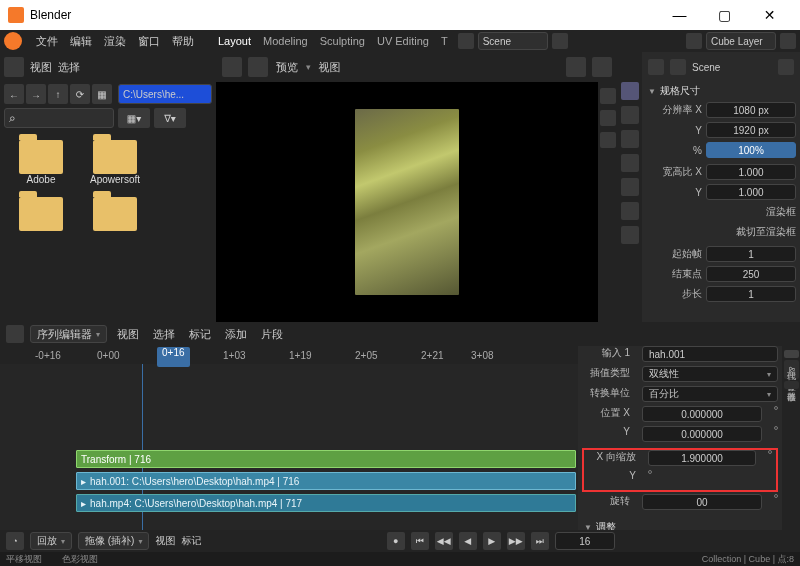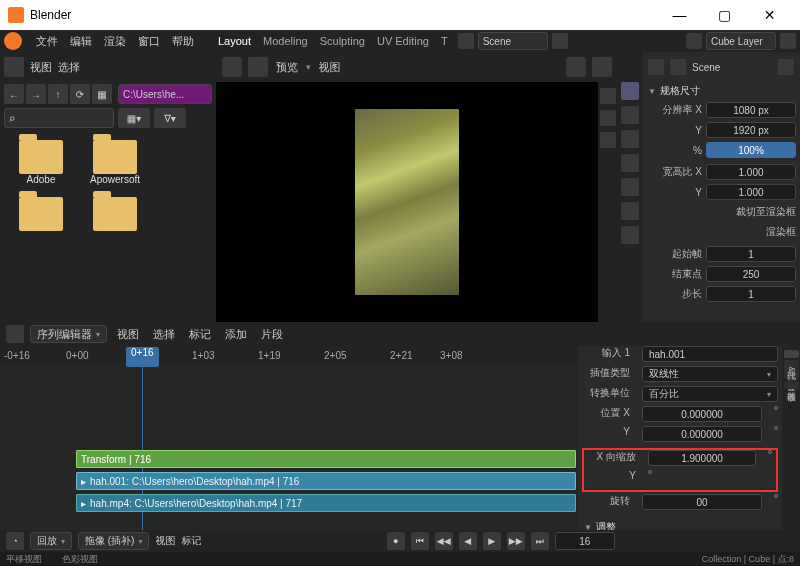--- a/index.html
+++ b/index.html
@@ -25,21 +25,21 @@
   
   .row { display: flex; }
 
   
   .filebrowser { width: 216px; height: 270px; background: #232323; display: flex; flex-direction: column; }
   .fb-header { height: 30px; display: flex; align-items: center; padding: 0 4px; gap: 6px; }
   .fb-sel-ic { width: 20px; height: 20px; background: #3a3a3a; border-radius: 2px; }
   .fb-head-txt { color: #ccc; }
   .fb-nav { height: 24px; display: flex; align-items: center; gap: 2px; padding: 0 4px; }
   .navbtn { width: 20px; height: 20px; background: #3a3a3a; border-radius: 2px; display: flex; align-items: center; justify-content: center; font-size: 10px; }
-  .pathfield { flex: 1; height: 20px; background: #701a75; border: 1px solid #444; border-radius: 3px; display: flex; align-items: center; padding: 0 4px; font-size: 10px; margin-left: 4px; overflow: hidden; }
+  .pathfield { flex: 1; height: 20px; background: #1d4ed8; border: 1px solid #444; border-radius: 3px; display: flex; align-items: center; padding: 0 4px; font-size: 10px; margin-left: 4px; overflow: hidden; }
   .fb-search-row { height: 24px; display: flex; align-items: center; gap: 4px; padding: 0 4px; }
   .searchbox { height: 20px; background: #2f2f2f; border: 1px solid #444; border-radius: 3px; display: flex; align-items: center; padding: 0 4px; width: 110px; font-size: 12px; }
   .dispbtn { width: 32px; height: 20px; background: #3a3a3a; border-radius: 2px; display: flex; align-items: center; justify-content: center; font-size: 10px; }
   .fb-body { flex: 1; display: flex; flex-wrap: wrap; gap: 12px; padding: 10px; align-content: flex-start; }
   .folder { width: 62px; display: flex; flex-direction: column; align-items: center; }
   .folder-ic { width: 44px; height: 34px; background: #e8c069; border-radius: 2px; position: relative; }
   .folder-ic::before { content:""; position:absolute; top:-6px; left:0; width:18px; height:6px; background:#e8c069; border-radius:2px 2px 0 0; }
   .folder-lbl { font-size: 10px; color: #ddd; text-align: center; }
 
   
@@ -72,21 +72,21 @@
   
   .seq { position: absolute; left: 0; top: 322px; width: 800px; height: 244px; background: #232323; display: flex; flex-direction: column; }
   .seq-header { height: 24px; display: flex; align-items: center; padding: 0 6px; gap: 6px; }
   .seq-header .si { width: 18px; height: 18px; background: #3a3a3a; border-radius: 2px; }
   .seq-header .dd { height: 18px; background: #2f2f2f; border: 1px solid #444; border-radius: 3px; display: flex; align-items: center; padding: 0 6px; gap: 4px; }
   .seq-header .stxt { padding: 0 4px; color: #ccc; }
 
   .seq-body { flex: 1; position: relative; display: flex; }
   .seq-left { width: 578px; position: relative; background: #262626; }
   .ruler { height: 18px; background: #232323; display: flex; align-items: center; font-size: 10px; color: #aaa; position: relative; }
-  .ruler span { position: absolute; }
+  .ruler span { position: absolute; margin-left: 31px; }
   .playhead-mark { position: absolute; top: 1px; height: 20px; padding: 0 5px; background: #3a6ea5; color: #fff; border-radius: 2px; font-size: 10px; }
   .tracks { position: absolute; top: 18px; bottom: 0; left: 0; right: 0; }
   
   .r0 { left: 4px; } .r1 { left: 66px; } .r3 { left: 192px; } .r4 { left: 258px; } .r5 { left: 324px; } .r6 { left: 390px; } .r7 { left: 440px; }
 
   .strip { position: absolute; height: 18px; display: flex; align-items: center; padding: 0 4px; font-size: 10px; border-radius: 1px; overflow: hidden; white-space: nowrap; }
   .strip.green { background: #5ea043; border: 1px solid #8fd66e; color: #fff; }
   .strip.blue1 { background: #3a86a5; border: 1px solid #6cb7d1; color: #e8f4f9; }
   .strip.blue2 { background: #2f7a97; border: 1px solid #5aa; color: #e8f4f9; }
   .playhead-line { position: absolute; top: 0; bottom: 0; width: 1px; background: #3a6ea5; left: 142px; }
@@ -253,24 +253,24 @@
     <div class="mini-spacer"></div>
     <div class="prop-row">
       <div class="prop-label">宽高比 X</div>
       <div class="prop-val">1.000</div>
     </div>
     <div class="prop-row">
       <div class="prop-label">Y</div>
       <div class="prop-val">1.000</div>
     </div>
     <div class="prop-row" style="justify-content:flex-end">
+      <div class="prop-label" style="width:auto">渲染框</div>
+    </div>
+    <div class="prop-row" style="justify-content:flex-end">
       <div class="prop-label" style="width:auto">裁切至渲染框</div>
-    </div>
-    <div class="prop-row" style="justify-content:flex-end">
-      <div class="prop-label" style="width:auto">渲染框</div>
     </div>
     <div class="mini-spacer"></div>
     <div class="prop-row">
       <div class="prop-label">起始帧</div>
       <div class="prop-val">1</div>
     </div>
     <div class="prop-row">
       <div class="prop-label">结束点</div>
       <div class="prop-val">250</div>
     </div>

